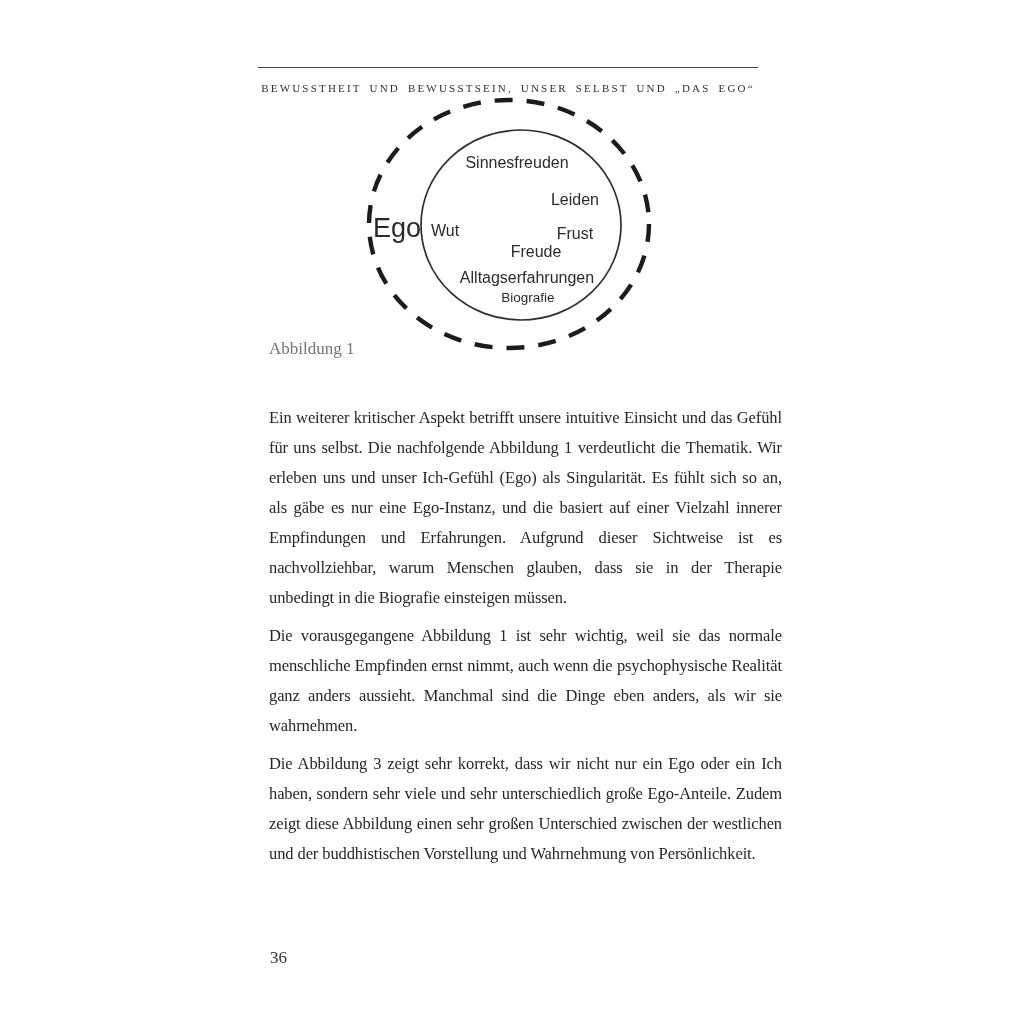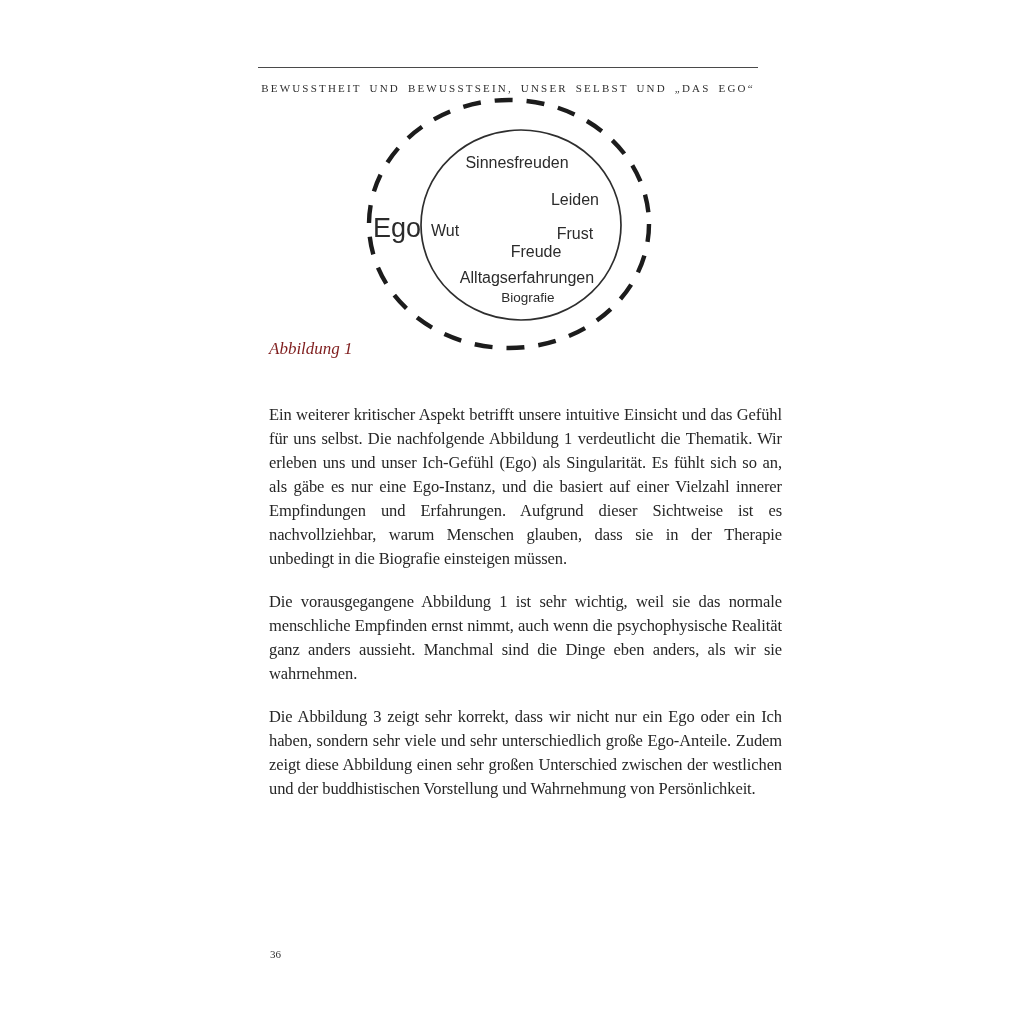--- a/index.html
+++ b/index.html
@@ -45,44 +45,43 @@
     font-family: "Liberation Sans", sans-serif;
     fill: #2b2b2b;
   }
   .dia-label    { font-size: 16px; text-anchor: middle; }
   .dia-label-sm { font-size: 13.5px; text-anchor: middle; fill: #3a3a3a; }
   .dia-ego      { font-size: 27px; text-anchor: start; fill: #242424; }
 
   .figure-caption {
     top: 339px;
     left: 269px;
-    font-style: italic;
     font-size: 17px;
-    color: #7f1d1d;
+    color: #737373;
   }
 
   
   .body-text {
     top: 403px;
     left: 269px;
     width: 513px;
     font-size: 16.5px;
-    line-height: 24px;
+    line-height: 30px;
     letter-spacing: -0.1px;
     text-align: justify;
     color: #262626;
   }
   .body-text p { margin: 0; }
-  .body-text p.gap    { margin-top: 19px; }
+  .body-text p.gap    { margin-top: 8px; }
   .body-text p.indent { text-indent: 28px; }
 
   .page-number {
     top: 948px;
     left: 270px;
-    font-size: 11px;
+    font-size: 17px;
     color: #333333;
   }
 </style>
 </head>
 <body>
 
 <div class="abs running-header">BEWUSSTHEIT UND BEWUSSTSEIN, UNSER SELBST UND „DAS EGO“</div>
 <div class="abs header-rule"></div>
 
 <svg class="abs diagram" width="420" height="280" viewBox="0 0 420 280">

